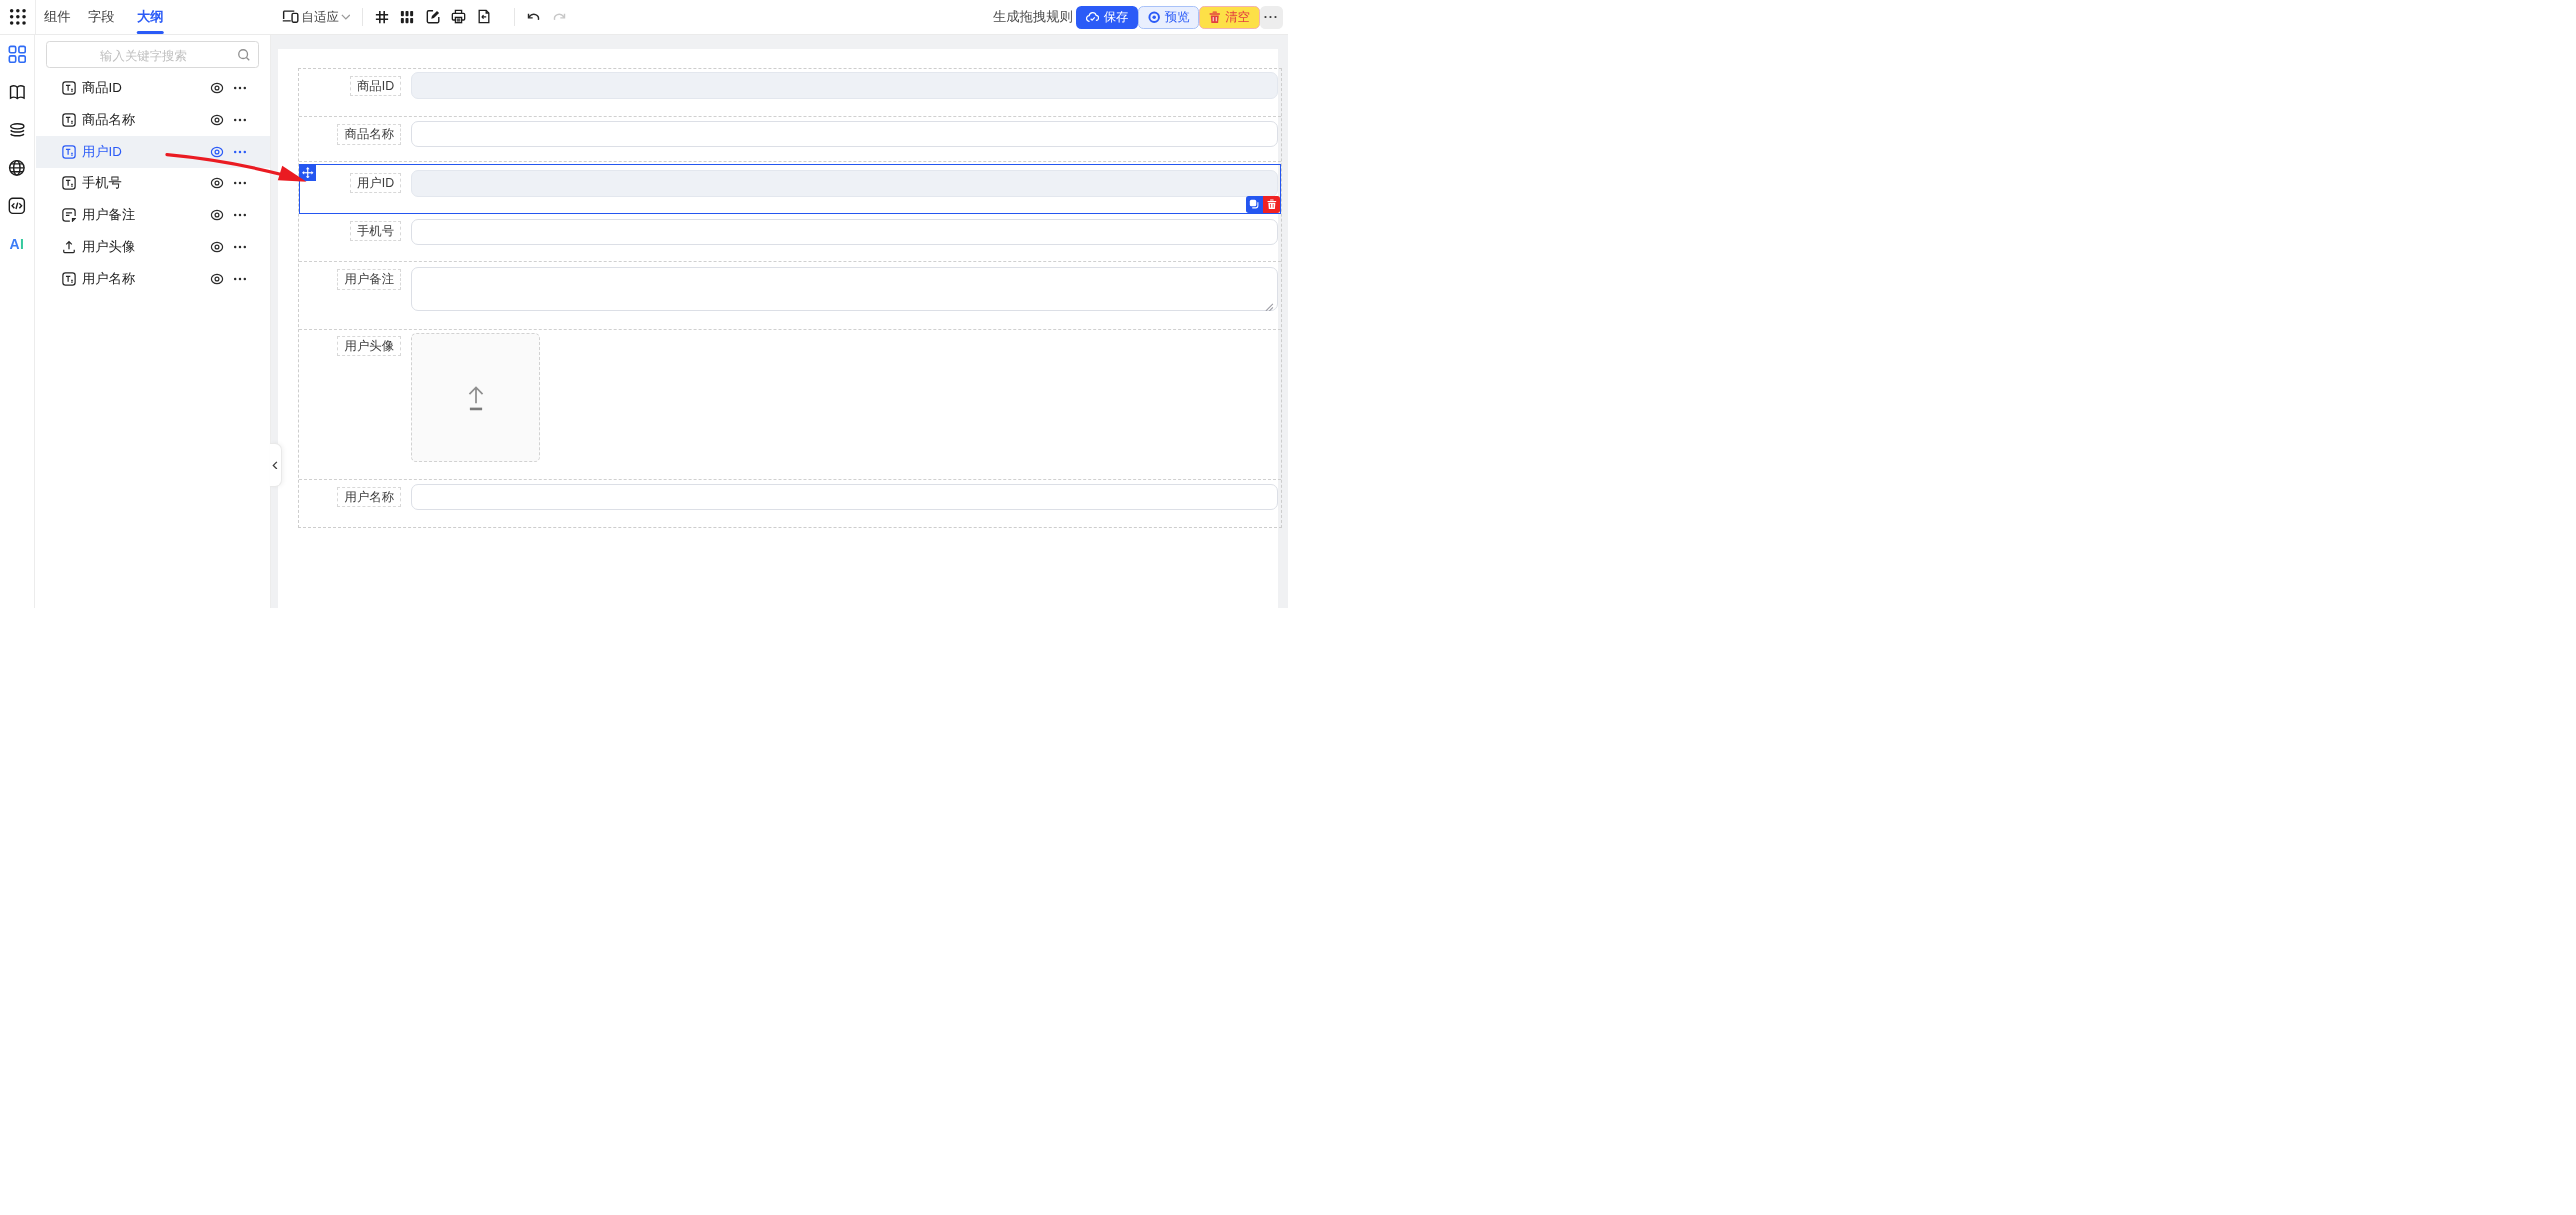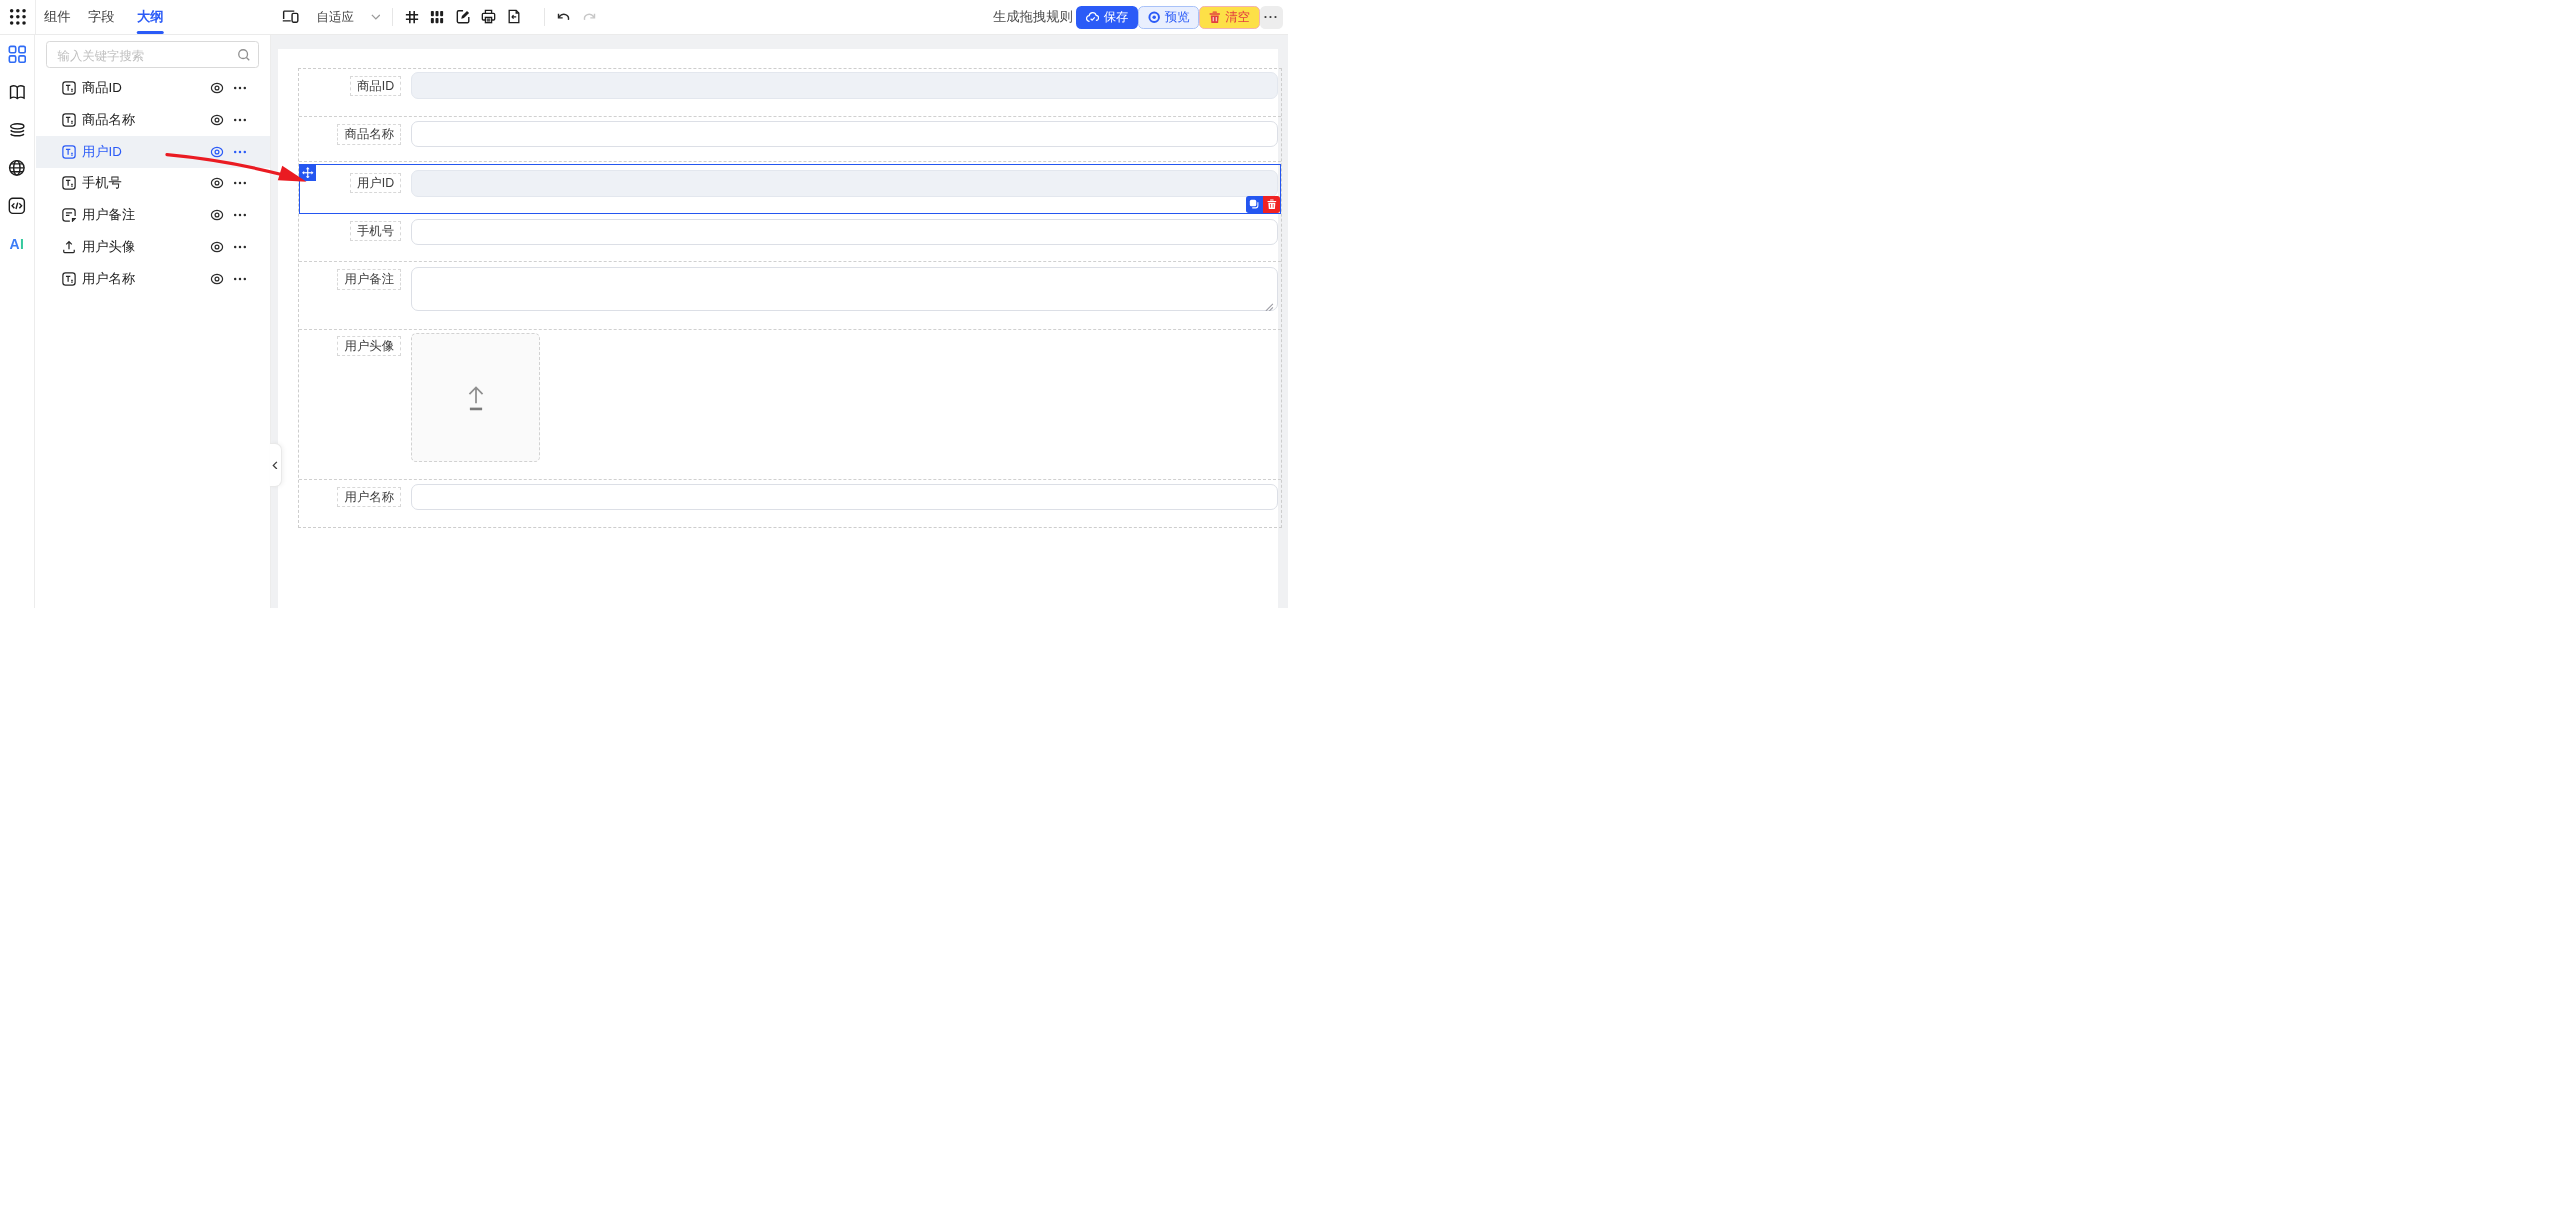--- a/index.html
+++ b/index.html
@@ -9,40 +9,40 @@
   
   .topbar{position:absolute;left:0;top:0;right:0;height:34px;background:#fff;border-bottom:0.9px solid #ebebeb;z-index:5;}
   .appgrid{position:absolute;left:8.8px;top:8px;width:17.7px;height:17.7px;cursor:pointer;}
   .topbar .vline{position:absolute;top:0;width:0.9px;height:34px;background:#ededed;}
   .tab{position:absolute;top:0;height:34px;line-height:34px;font-size:13.3px;color:#404040;cursor:pointer;}
   .tab.active{color:#2b5bf7;font-weight:bold;}
   .tab.active::after{content:"";position:absolute;left:50%;transform:translateX(-50%);bottom:0;width:26.5px;height:2.7px;border-radius:1.8px;background:#2b5bf7;}
   .tools{position:absolute;left:281px;top:0;height:34px;display:flex;align-items:center;}
   .tools .tdiv{width:0.9px;height:17.7px;background:#e6e6e6;margin:0 11.5px;}
   .tbtn{display:flex;align-items:center;justify-content:center;width:15px;height:19.4px;margin-right:10.6px;cursor:pointer;color:#1e1e1e;}
-  .devmode{display:flex;align-items:center;gap:17px;margin-right:0;cursor:pointer;}
+  .devmode{display:flex;align-items:center;gap:2px;margin-right:0;cursor:pointer;}
   .devmode .dvtext{font-size:12.4px;color:#434343;}
   .right-group{position:absolute;right:5.3px;top:0;height:34px;display:flex;align-items:center;gap:0;}
   .rule-hint{font-size:13.3px;color:#4c4c4c;margin-right:3.5px;}
   .btn{height:23px;border-radius:5.3px;display:flex;align-items:center;gap:4.4px;padding:0 8.8px;font-size:12.4px;cursor:pointer;box-sizing:border-box;border:0.9px solid transparent;}
   .btn-save{background:#2b5bf7;color:#fff;align-items:center;}
   .btn-preview{background:#e9effe;border-color:#a9c2f8;color:#2b5bf7;}
   .btn-clear{background:#fde047;border-color:#f2b3b0;color:#e23f3f;}
   .btn-more{width:23px;padding:0;background:#ededed;color:#3f3f3f;justify-content:center;border-radius:5.3px;}
 
   
   .rail{position:absolute;left:0;top:34px;width:35px;bottom:0;background:#fff;border-right:0.9px solid #ececec;display:flex;flex-direction:column;align-items:center;padding-top:10.6px;box-sizing:border-box;z-index:4;}
   .rail .ric{width:19.4px;height:19.4px;margin-bottom:18.6px;display:flex;align-items:center;justify-content:center;cursor:pointer;color:#1c1c1c;}
   .rail .ai{font-size:14px;font-weight:bold;letter-spacing:0.4px;cursor:pointer;}
   .rail .ai .a{color:#3b7cf7;} .rail .ai .i{color:#35c99e;}
 
   
   .sidebar{position:absolute;left:36px;top:34px;width:234px;bottom:0;background:#fff;border-right:0.9px solid #ececec;z-index:3;}
   .search{position:absolute;left:9.7px;top:7px;width:213px;height:27px;border:0.9px solid #d9d9d9;border-radius:3.5px;box-sizing:border-box;background:#fff;}
-  .search input{position:absolute;left:8.8px;top:1.8px;width:172px;height:22px;border:none;outline:none;font-size:12.4px;color:#b91c1c;background:transparent;font-family:inherit;}
+  .search input{position:absolute;left:8.8px;top:1.8px;width:172px;height:22px;border:none;outline:none;font-size:12.4px;color:#b91c1c;background:transparent;font-family:inherit;text-align:center;}
   .search input::placeholder{color:#bfbfbf;}
   .search .sic{position:absolute;right:7px;top:6.2px;color:#8f8f8f;}
   .f-item{position:absolute;left:0;right:0;height:32px;cursor:pointer;}
   .f-item.t0{top:38px}.f-item.t1{top:70px}.f-item.t2{top:102px}.f-item.t3{top:133px}.f-item.t4{top:165px}.f-item.t5{top:197px}.f-item.t6{top:229px}
   .f-item.selected{background:#eef1f5;}
   .f-ic{position:absolute;left:26px;top:8.8px;width:14px;height:14px;color:#262626;}
   .f-label{position:absolute;left:46px;top:0;line-height:32px;font-size:13.3px;color:#212121;}
   .f-item.selected .f-label,.f-item.selected .f-ic,.f-item.selected .f-eye,.f-item.selected .f-more{color:#2b5bf7;}
   .f-eye{position:absolute;left:174px;top:8.8px;width:14px;height:14px;color:#2b2b2b;}
   .f-more{position:absolute;left:197px;top:8.8px;width:14px;height:14px;color:#2b2b2b;}

